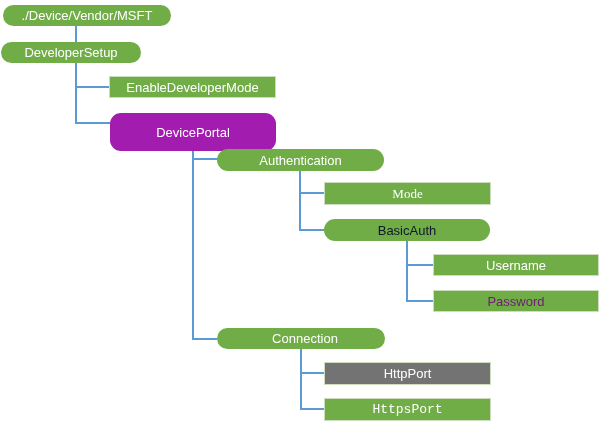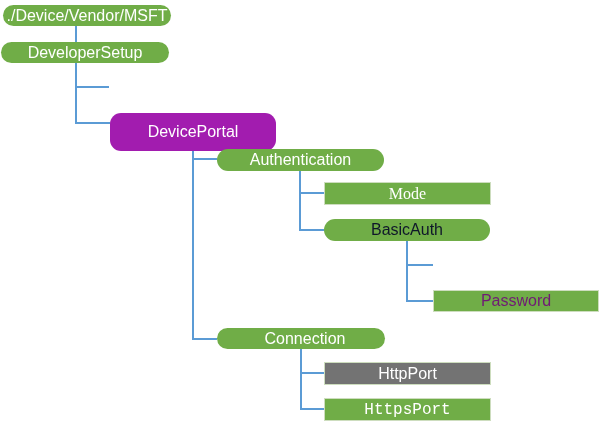--- a/index.html
+++ b/index.html
@@ -15,21 +15,21 @@
     background: #ffffff;
     overflow: hidden;
   }
   .node {
     position: absolute;
     box-sizing: border-box;
     display: flex;
     align-items: center;
     justify-content: center;
     color: #ffffff;
-    font-size: 16px;
+    font-size: 13px;
     line-height: 1;
     white-space: nowrap;
     text-align: center;
   }
   .node.pill {
     border-radius: 11px;
   }
   .node.rect {
     border-radius: 0;
     border: 1px solid #cdddbe;
@@ -52,22 +52,24 @@
     <div class="seg" style="left: 299px; top: 171px; width: 2px; height: 60px; background: rgb(91, 155, 213);"></div>
     <div class="seg" style="left: 299px; top: 192px; width: 25px; height: 2px; background: rgb(91, 155, 213);"></div>
     <div class="seg" style="left: 299px; top: 229px; width: 25px; height: 2px; background: rgb(91, 155, 213);"></div>
     <div class="seg" style="left: 406px; top: 241px; width: 2px; height: 61px; background: rgb(91, 155, 213);"></div>
     <div class="seg" style="left: 406px; top: 264px; width: 27px; height: 2px; background: rgb(91, 155, 213);"></div>
     <div class="seg" style="left: 406px; top: 300px; width: 27px; height: 2px; background: rgb(91, 155, 213);"></div>
     <div class="seg" style="left: 300px; top: 349px; width: 2px; height: 61px; background: rgb(91, 155, 213);"></div>
     <div class="seg" style="left: 300px; top: 372px; width: 24px; height: 2px; background: rgb(91, 155, 213);"></div>
     <div class="seg" style="left: 300px; top: 408px; width: 24px; height: 2px; background: rgb(91, 155, 213);"></div>
     <div class="node pill" style="left: 3px; top: 5px; width: 168px; height: 21px; background: rgb(112, 173, 71); color: rgb(255, 255, 255);">./Device/Vendor/MSFT</div>
-    <div class="node pill" style="left: 1px; top: 42px; width: 168px; height: 21px; background: rgb(112, 173, 71); color: rgb(255, 255, 255);">DeveloperSetup</div>
+    <div class="node pill" style="left: 1px; top: 42px; width: 140px; height: 21px; background: rgb(112, 173, 71); color: rgb(255, 255, 255);">DeveloperSetup</div>
+    <div class="node rect" style="left: 109px; top: 76px; width: 167px; height: 22px; background: rgb(112, 173, 71); color: rgb(255, 255, 255); border-color: rgb(205, 221, 190);">EnableDeveloperMode</div>
     <div class="node pill" style="left: 110px; top: 113px; width: 166px; height: 38px; background: #a21caf; color: rgb(255, 255, 255);">DevicePortal</div>
     <div class="node pill" style="left: 217px; top: 149px; width: 167px; height: 22px; background: rgb(112, 173, 71); color: rgb(255, 255, 255);">Authentication</div>
     <div class="node rect" style="left: 324px; top: 182px; width: 167px; height: 23px; background: rgb(112, 173, 71); color: rgb(255, 255, 255); border-color: rgb(205, 221, 190); font-family: Liberation Serif, serif;">Mode</div>
     <div class="node pill" style="left: 324px; top: 219px; width: 166px; height: 22px; background: rgb(112, 173, 71); color: #0f172a;">BasicAuth</div>
+    <div class="node rect" style="left: 433px; top: 254px; width: 166px; height: 22px; background: rgb(112, 173, 71); color: rgb(255, 255, 255); border-color: rgb(205, 221, 190);">Username</div>
     <div class="node rect" style="left: 433px; top: 290px; width: 166px; height: 22px; background: rgb(112, 173, 71); color: #701a75; border-color: rgb(205, 221, 190);">Password</div>
     <div class="node pill" style="left: 217px; top: 328px; width: 168px; height: 21px; background: rgb(112, 173, 71); color: rgb(255, 255, 255); padding-left: 8px;">Connection</div>
     <div class="node rect" style="left: 324px; top: 362px; width: 167px; height: 23px; background: #737373; color: rgb(255, 255, 255); border-color: rgb(205, 221, 190);">HttpPort</div>
     <div class="node rect" style="left: 324px; top: 398px; width: 167px; height: 23px; background: rgb(112, 173, 71); color: rgb(255, 255, 255); border-color: rgb(205, 221, 190); font-family: Liberation Mono, monospace;">HttpsPort</div>
   </div>
 
 </body></html>

